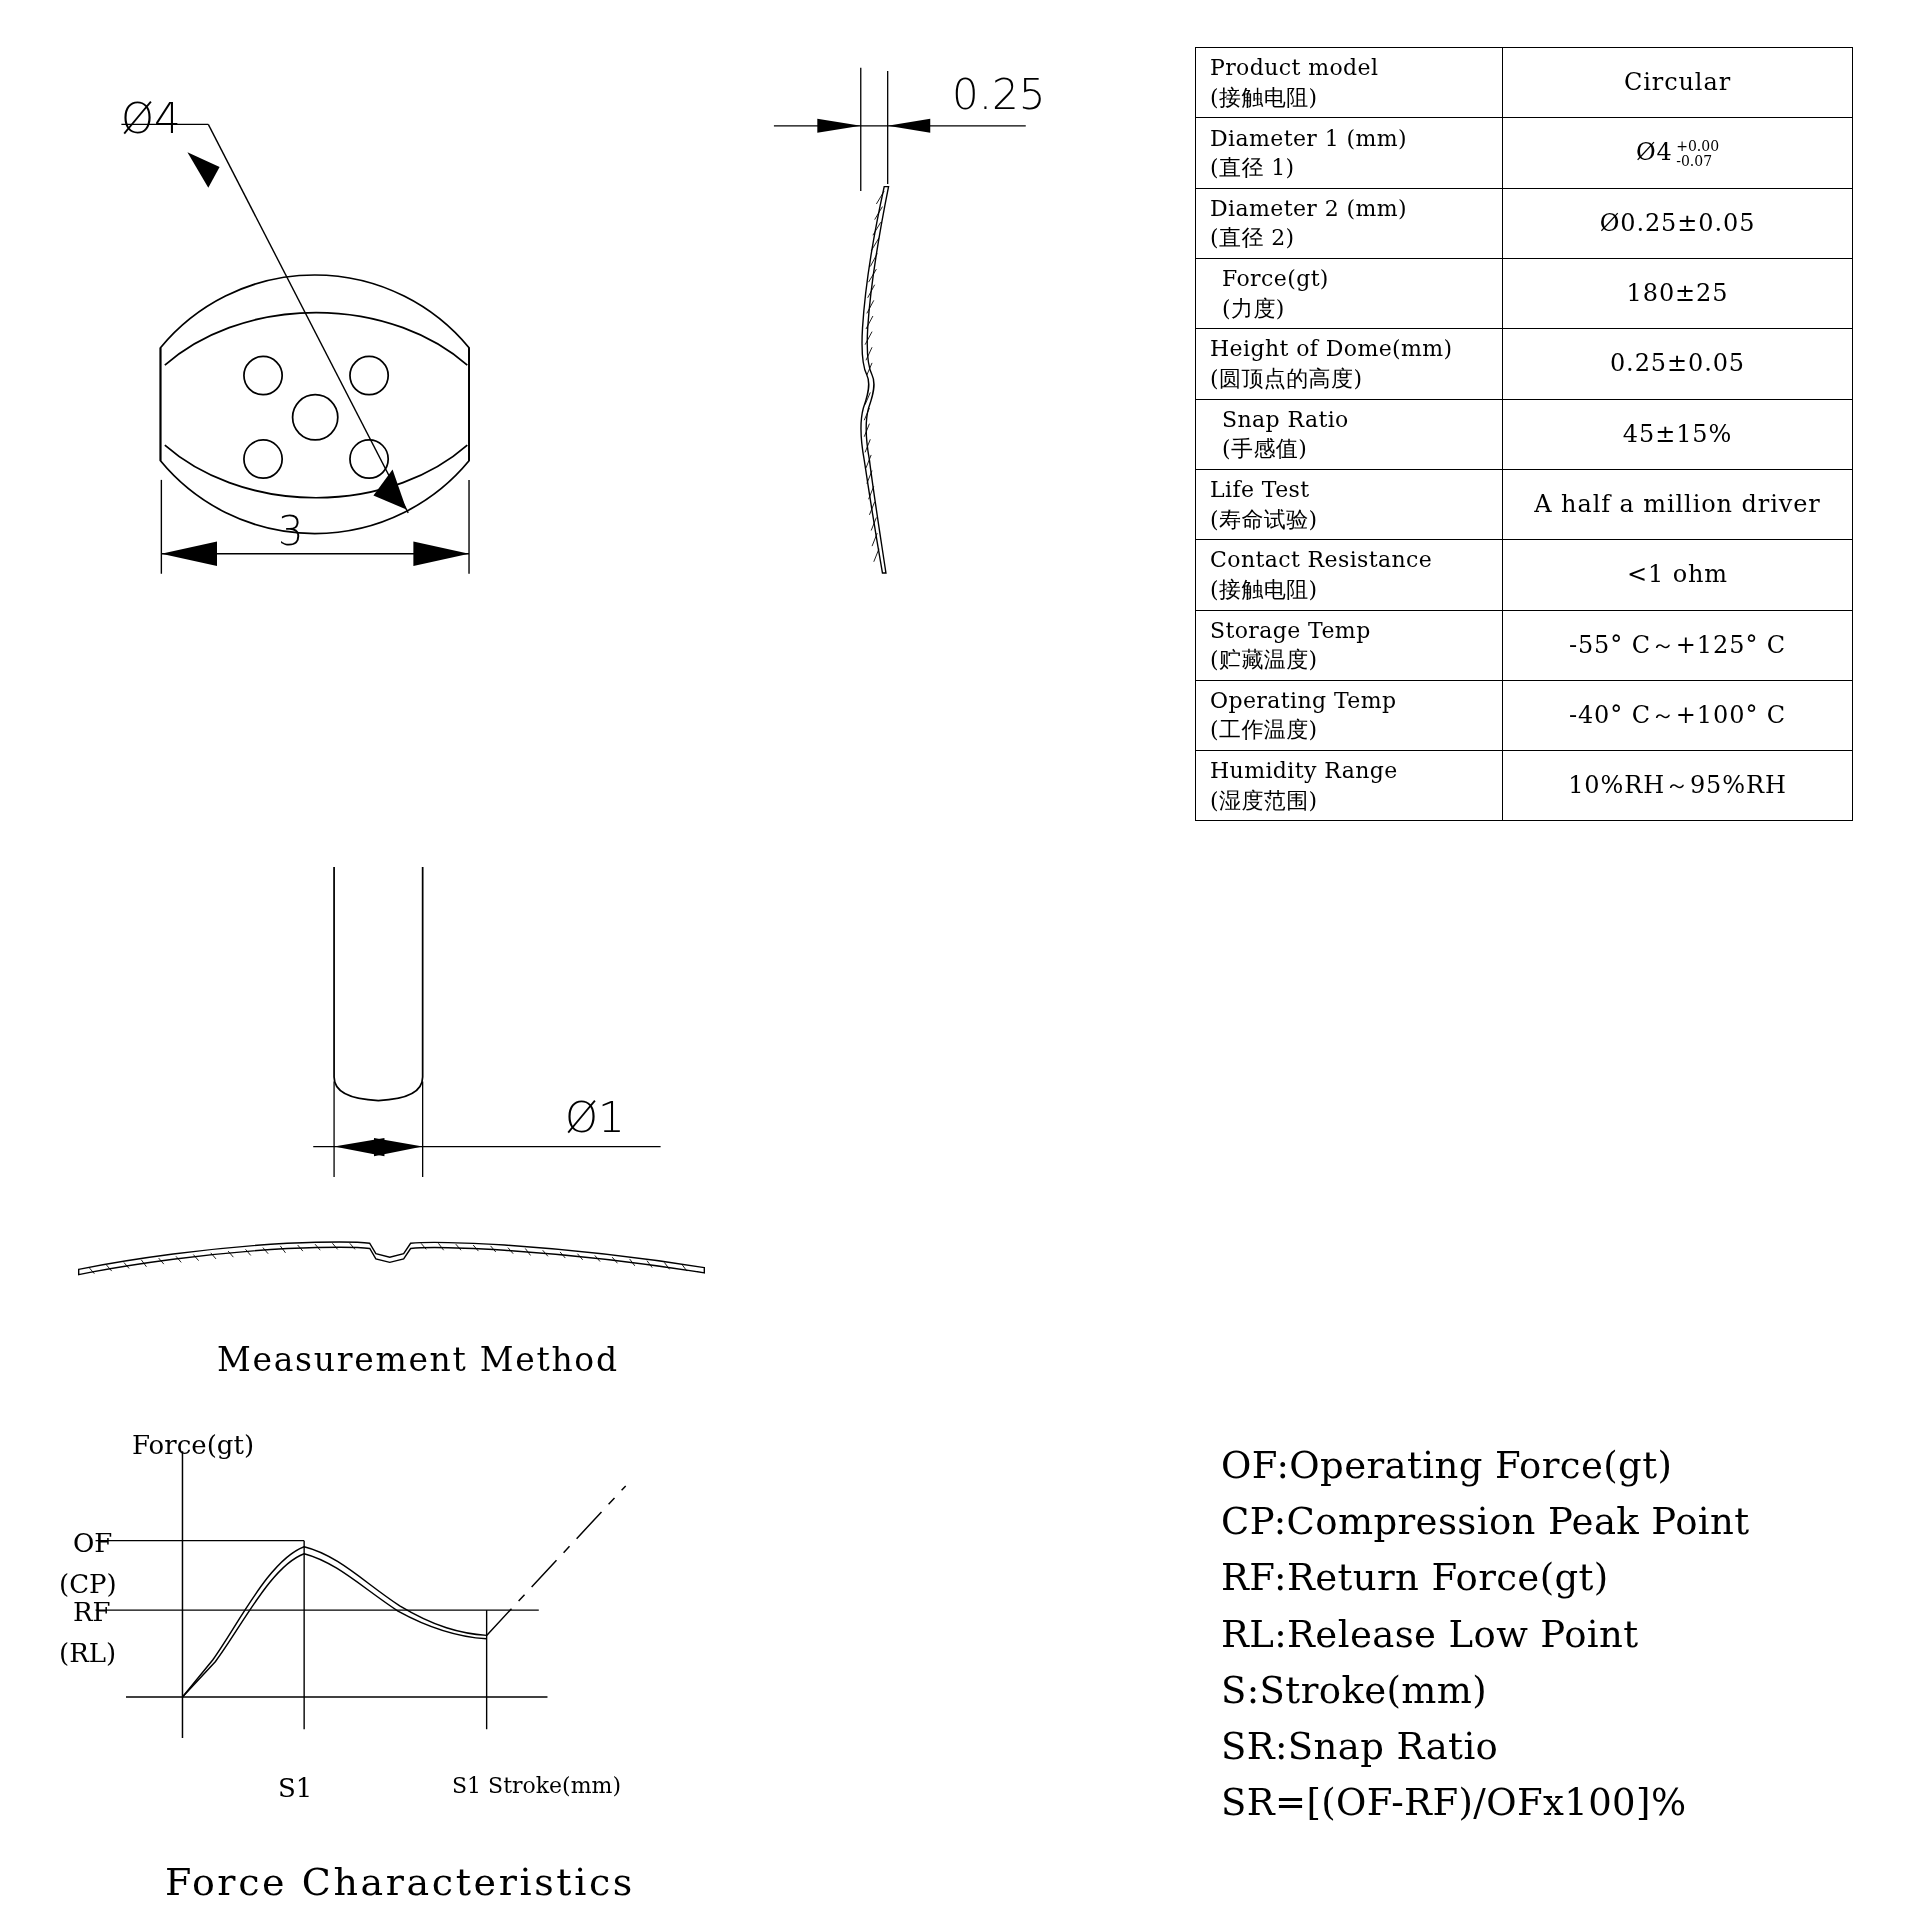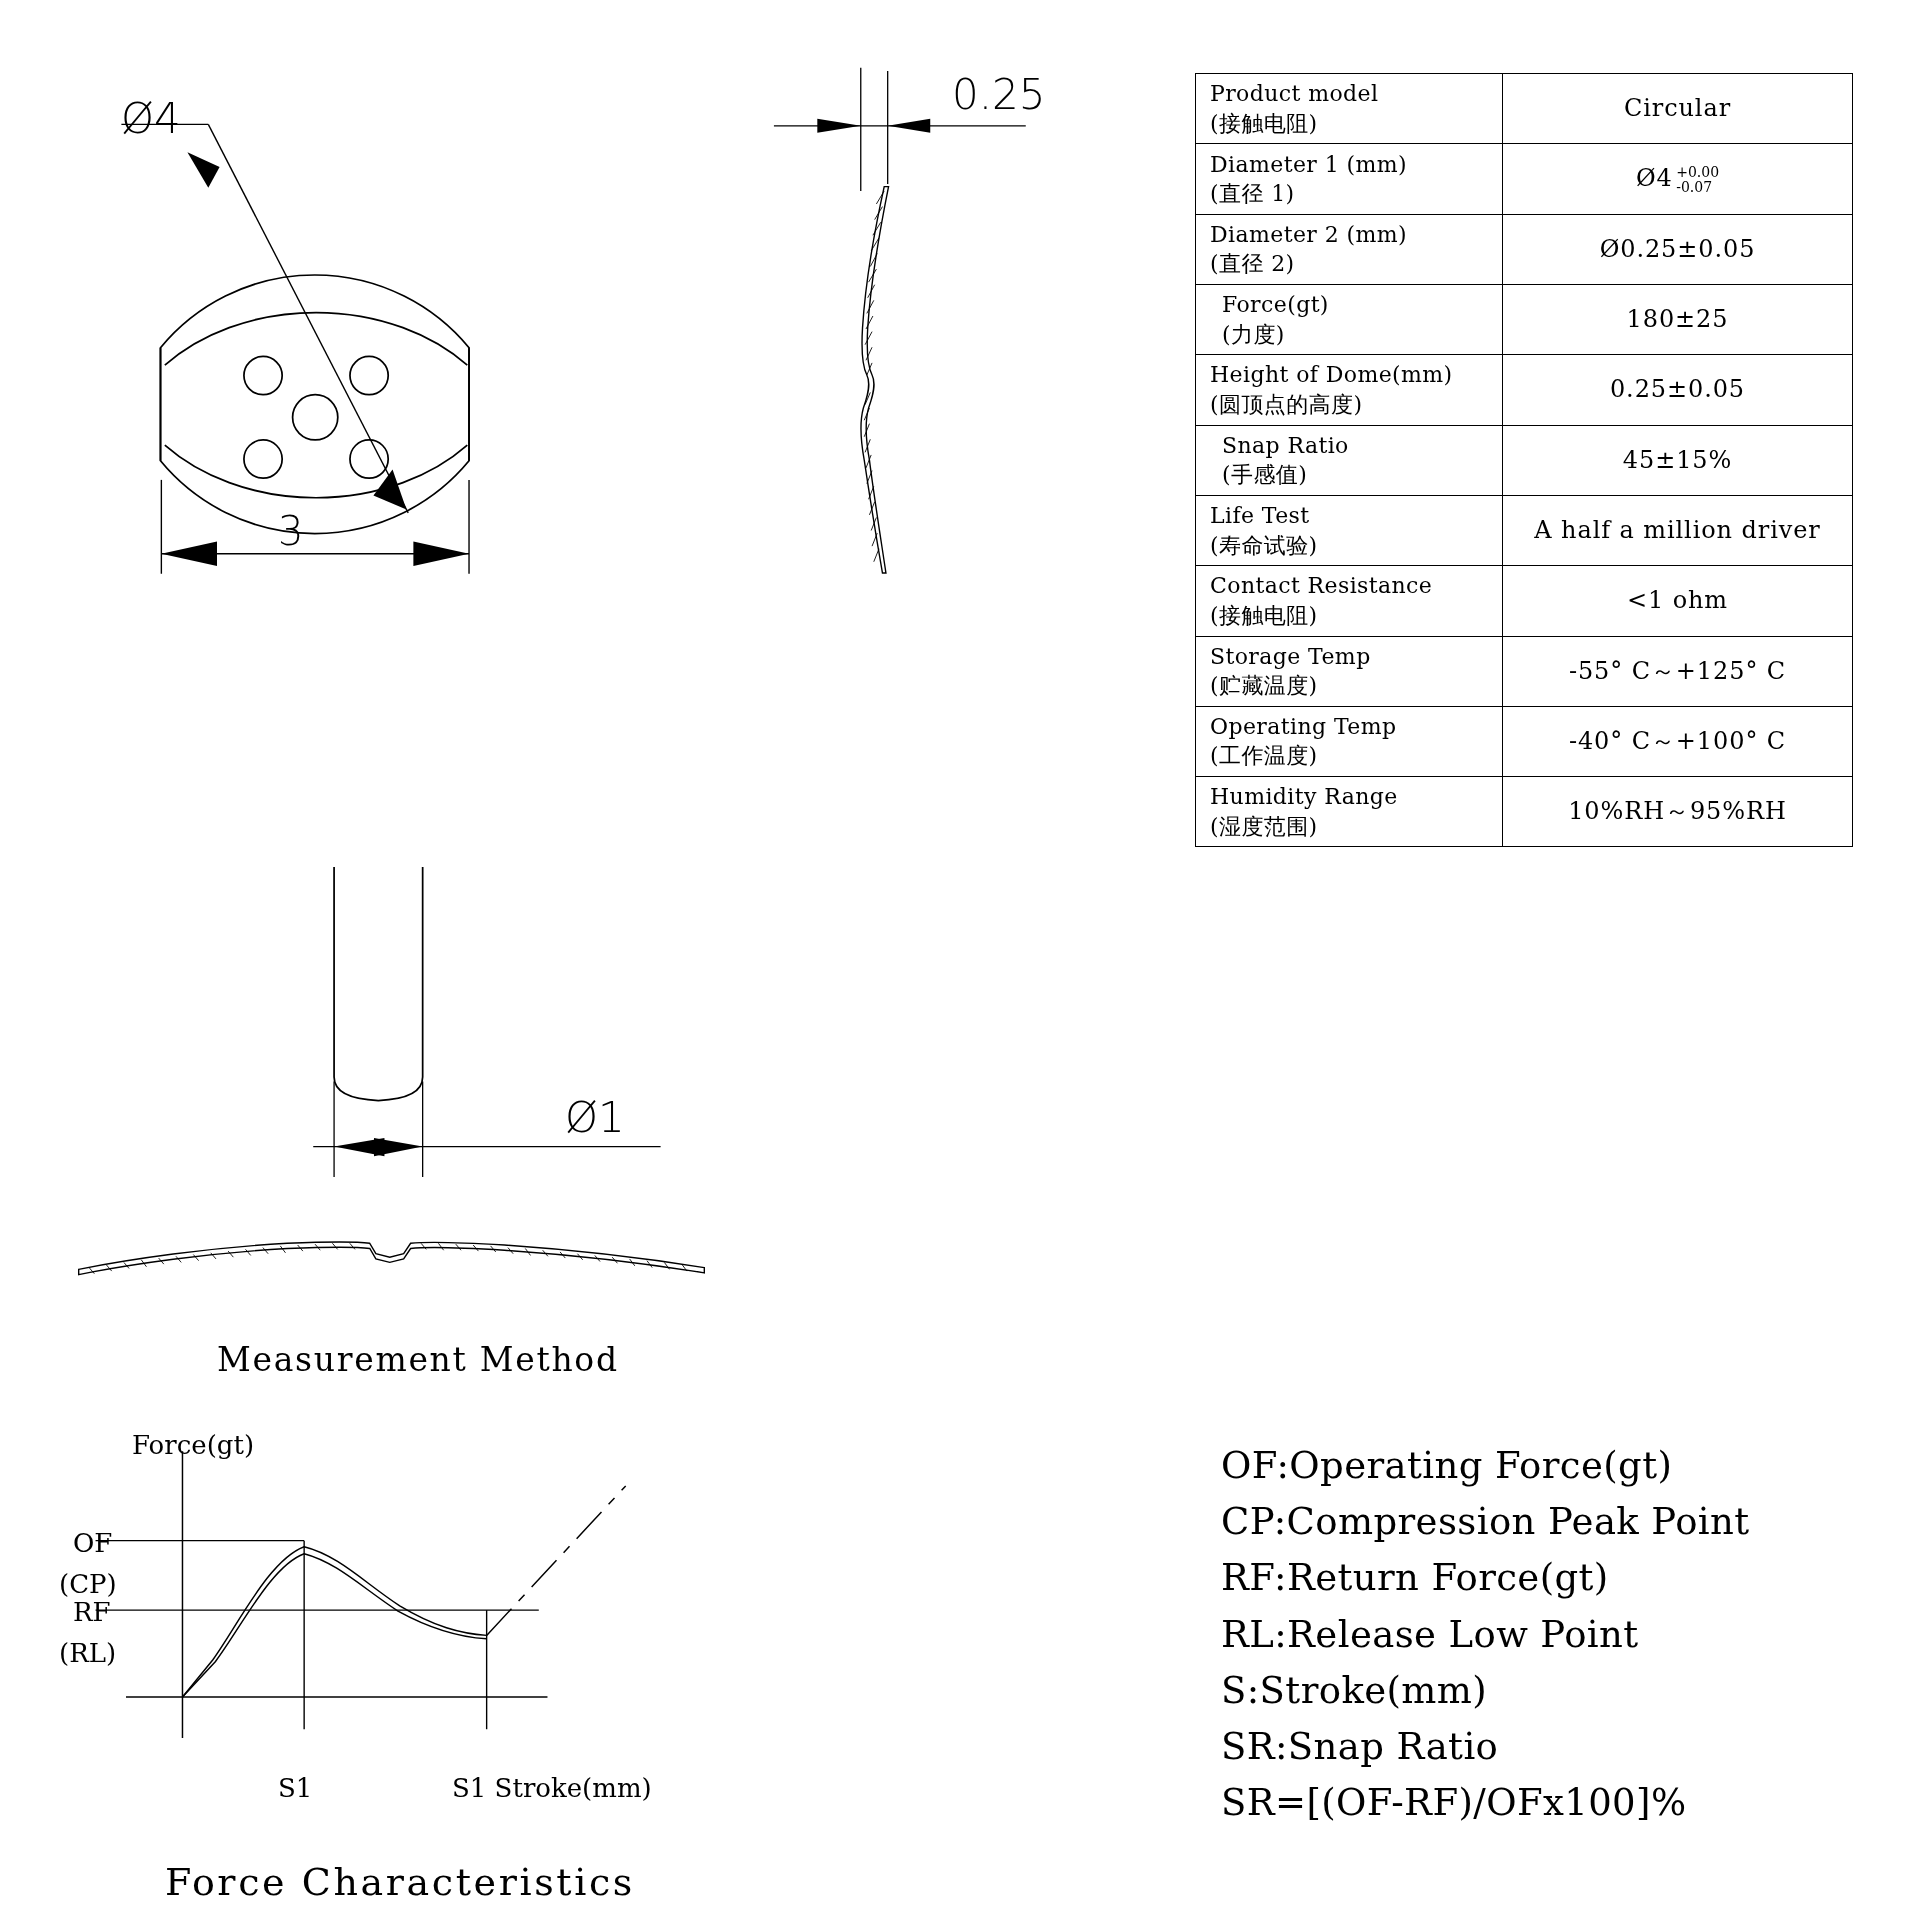--- a/index.html
+++ b/index.html
@@ -14,21 +14,21 @@
     font-family: "DejaVu Serif", "Liberation Serif", serif;
     color: #000000;
     overflow: hidden;
   }
   .abs { position: absolute; }
 
   
   #spec-table {
     position: absolute;
     left: 1195px;
-    top: 73px;
+    top: 47px;
     width: 658px;
     border-collapse: collapse;
     table-layout: fixed;
   }
   #spec-table td {
     border: 1.7px solid #000;
     padding: 0;
     vertical-align: middle;
   }
   #spec-table td.label {
@@ -318,21 +318,21 @@
 </div>
 
 <div class="abs axis-text" style="left:132px; top:1430px; font-size:26px;">Force(gt)</div>
 
 <div class="abs axis-text" style="left:73px; top:1528px; font-size:26px;">OF</div>
 <div class="abs axis-text" style="left:59px; top:1569px; font-size:26px;">(CP)</div>
 <div class="abs axis-text" style="left:73px; top:1597px; font-size:26px;">RF</div>
 <div class="abs axis-text" style="left:59px; top:1638px; font-size:26px;">(RL)</div>
 
 <div class="abs axis-text" style="left:278px; top:1773px; font-size:26px;">S1</div>
-<div class="abs axis-text" style="left:452px; top:1773px; font-size:26px;">S1 Stroke(mm)</div>
+<div class="abs axis-text" style="left:452px; top:1773px; font-size:22px;">S1 Stroke(mm)</div>
 
 <div class="abs big-title" style="left:165px; top:1860px;">Force Characteristics</div>
 
 <table id="spec-table">
   <tbody>
     <tr>
       <td class="label">
         <span class="lbl-en">Product model</span>
         <span class="lbl-cn">(接触电阻)</span>
       </td>

